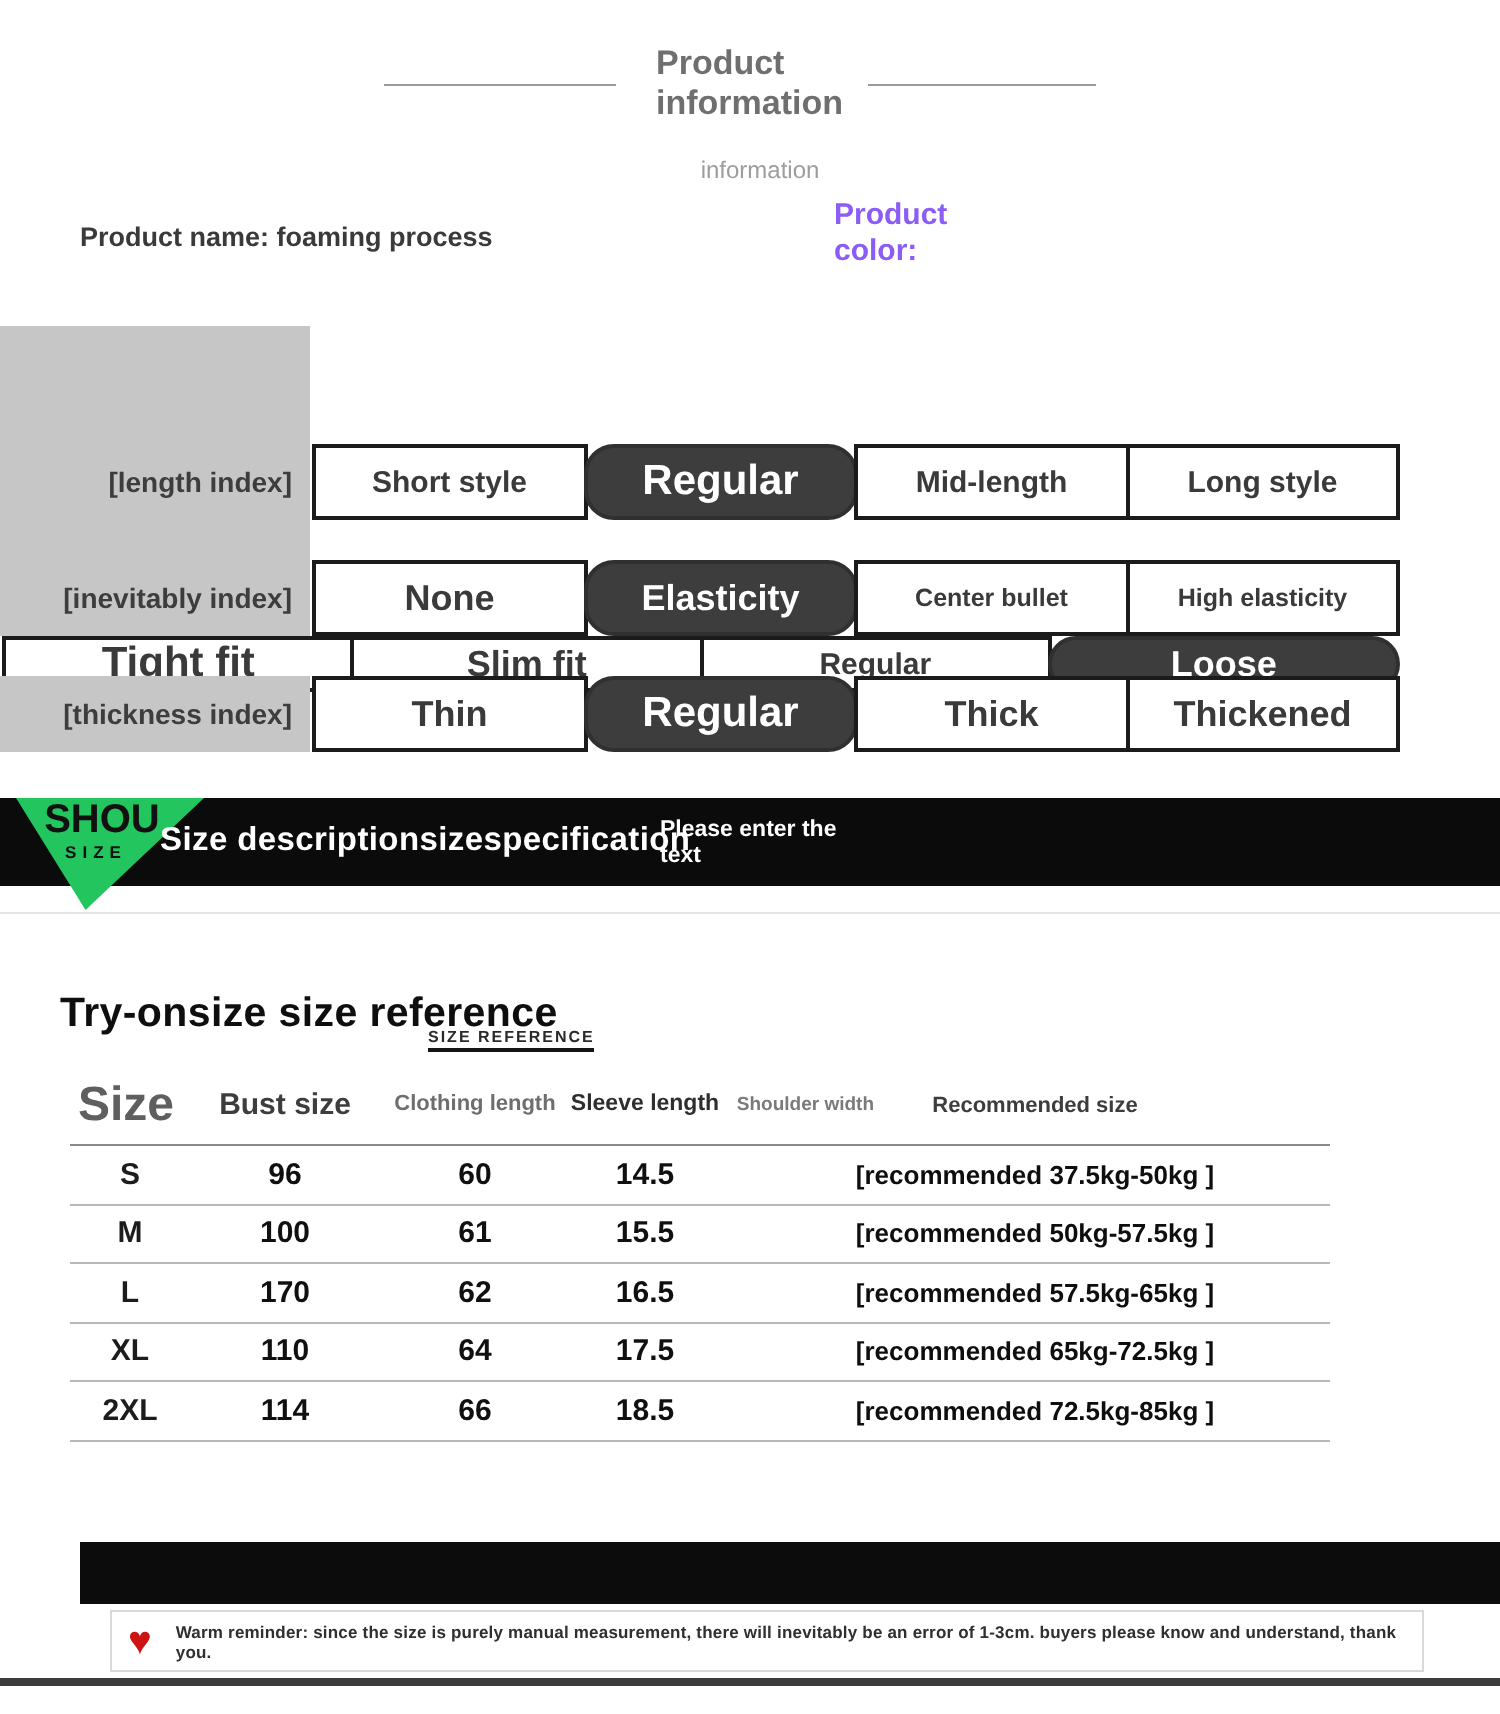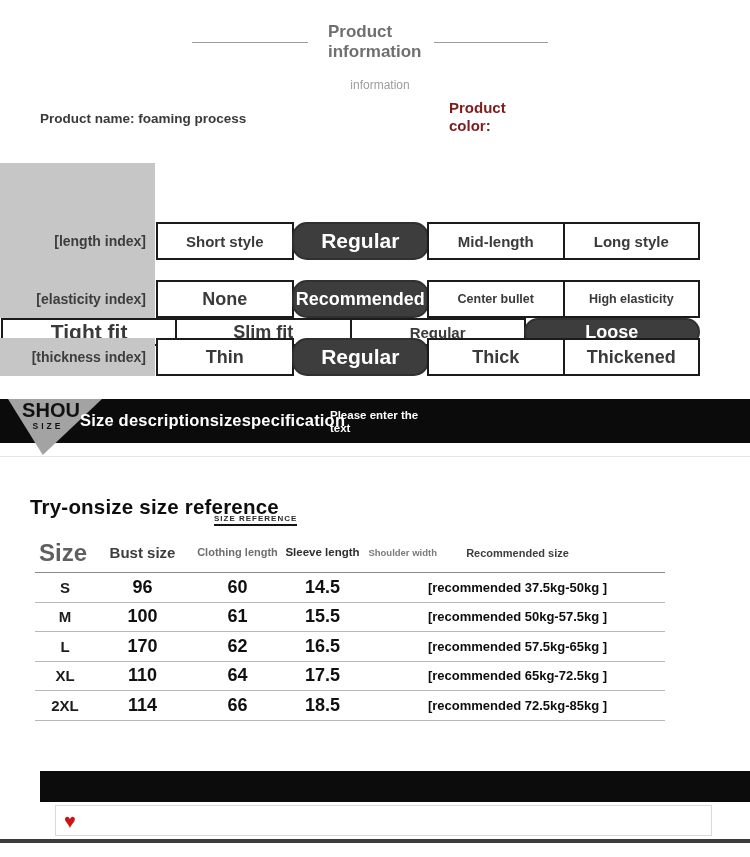--- a/index.html
+++ b/index.html
@@ -23,22 +23,22 @@
   .hdr-sub {
     position:absolute; left:330px; top:78px; width:100px;
     text-align:center; font-size:12px; color:#9d9d9d;
   }
   
   .product-name {
     position:absolute; left:40px; top:111px;
     font-size:13.5px; font-weight:700; color:#3a3a3a;
   }
   .product-color {
-    position:absolute; left:449px; top:99px; width:84px;
-    font-size:15px; font-weight:700; line-height:1.2; color:#7f1d1d;
+    position:absolute; left:417px; top:99px; width:84px;
+    font-size:15px; font-weight:700; line-height:1.2; color:#8b5cf6;
   }
   
   .idx-row { position:absolute; left:0; width:700px; height:38px; display:flex; }
   .idx-label {
     width:155px; flex:0 0 155px; background:#c6c6c6;
     display:flex; align-items:center; justify-content:flex-end;
     padding-right:9px; font-size:14px; font-weight:700; color:#3d3d3d;
   }
   .idx-opts { display:flex; flex:1; margin-left:1px; }
   .idx-cell {
@@ -52,21 +52,21 @@
   .fs-md { font-size:15px; }
   .fs-lg { font-size:18px; }
   .fs-xl { font-size:21px; font-weight:800; }
   
   .size-bar {
     position:absolute; left:0; top:399px; width:750px; height:44px;
     background:#0b0b0b; color:#fff;
   }
   .bar-logo {
     position:absolute; left:8px; top:0; width:94px; height:56px;
-    background:#a3a3a3; clip-path:polygon(0 0, 100% 0, 37% 100%);
+    background:#22c55e; clip-path:polygon(0 0, 100% 0, 37% 100%);
     color:#111; text-align:center;
   }
   .bar-logo .logo-top { display:block; font-size:20px; font-weight:800; line-height:1.05; margin-top:1px; margin-left:-8px; }
   .bar-logo .logo-bottom { display:block; font-size:8.5px; font-weight:700; letter-spacing:3px; margin-left:-14px; }
   .bar-title {
     position:absolute; left:80px; top:12px;
     font-size:16.5px; font-weight:700; letter-spacing:0.2px;
   }
   .bar-note {
     position:absolute; left:330px; top:10px; width:96px;
@@ -88,21 +88,21 @@
   .st-row { display:grid; grid-template-columns:60px 95px 95px 75px 85px 220px; align-items:center; }
   .st-header { height:40px; border-bottom:1px solid #8a8a8a; }
   .st-body-row { height:29.5px; border-bottom:1px solid #b8b8b8; }
   .h-col0 { font-size:24px; font-weight:700; color:#5f5f5f; padding-left:4px; }
   .h-col1 { font-size:15px; font-weight:700; color:#3d3d3d; text-align:center; }
   .h-col2 { font-size:11px; font-weight:600; color:#6e6e6e; text-align:center; line-height:1.15; }
   .h-col3 { font-size:11.5px; font-weight:800; color:#2e2e2e; text-align:center; line-height:1.15; }
   .h-col4 { font-size:9.5px; font-weight:600; color:#7a7a7a; text-align:right; line-height:1.2; padding-right:8px; }
   .h-col5 { font-size:11px; font-weight:800; color:#3d3d3d; text-align:center; margin-left:-75px; }
   .b-col0 { font-size:15px; font-weight:600; color:#1c1c1c; text-align:center; }
-  .b-col1, .b-col2, .b-col3 { font-size:18px; font-weight:700; color:#101010; text-align:center; }
+  .b-col1, .b-col2, .b-col3 { font-size:15px; font-weight:700; color:#101010; text-align:center; }
   .b-col4 { font-size:12px; color:#333; text-align:center; }
   .b-col5 { font-size:13px; font-weight:800; color:#0e0e0e; text-align:center; margin-left:-75px; white-space:nowrap; }
   
   .bottom-bar { position:absolute; left:40px; top:771px; width:710px; height:31px; background:#0c0c0c; }
   .reminder-box {
     position:absolute; left:55px; top:805px; width:657px; height:31px;
     background:#ffffff; border:1px solid #d9d9d9;
     display:flex; align-items:center;
   }
   .heart { font-size:20px; color:#cc1414; margin:0 12px 0 8px; line-height:1; }
@@ -133,24 +133,24 @@
     <div class="idx-row" style="top: 222px;">
       <div class="idx-label">[length index]</div>
       <div class="idx-opts">
         <div class="idx-cell fs-md">Short style</div>
         <div class="idx-cell fs-xl selected">Regular</div>
         <div class="idx-cell fs-md">Mid-length</div>
         <div class="idx-cell fs-md">Long style</div>
       </div>
     </div>
     <div class="idx-row" style="top: 280px;">
-      <div class="idx-label">[elasticity index]</div>
+      <div class="idx-label">[inevitably index]</div>
       <div class="idx-opts">
         <div class="idx-cell fs-lg">None</div>
-        <div class="idx-cell fs-lg selected">Recommended</div>
+        <div class="idx-cell fs-lg selected">Elasticity</div>
         <div class="idx-cell fs-sm">Center bullet</div>
         <div class="idx-cell fs-sm">High elasticity</div>
       </div>
     </div>
     <div class="idx-row" style="top: 338px;">
       <div class="idx-label">[thickness index]</div>
       <div class="idx-opts">
         <div class="idx-cell fs-lg">Thin</div>
         <div class="idx-cell fs-xl selected">Regular</div>
         <div class="idx-cell fs-lg">Thick</div>
@@ -219,14 +219,15 @@
       <div class="b-col2">66</div>
       <div class="b-col3">18.5</div>
       <div class="b-col4"></div>
       <div class="b-col5">[recommended 72.5kg-85kg ]</div>
     </div>
   </div>
 
 <div class="bottom-bar"></div>
 <div class="reminder-box">
   <span class="heart">♥</span>
+  <span class="reminder-text">Warm reminder: since the size is purely manual measurement, there will inevitably be an error of 1-3cm. buyers please know and understand, thank you.</span>
 </div>
 <div class="bottom-line"></div>
 
 </body></html>

